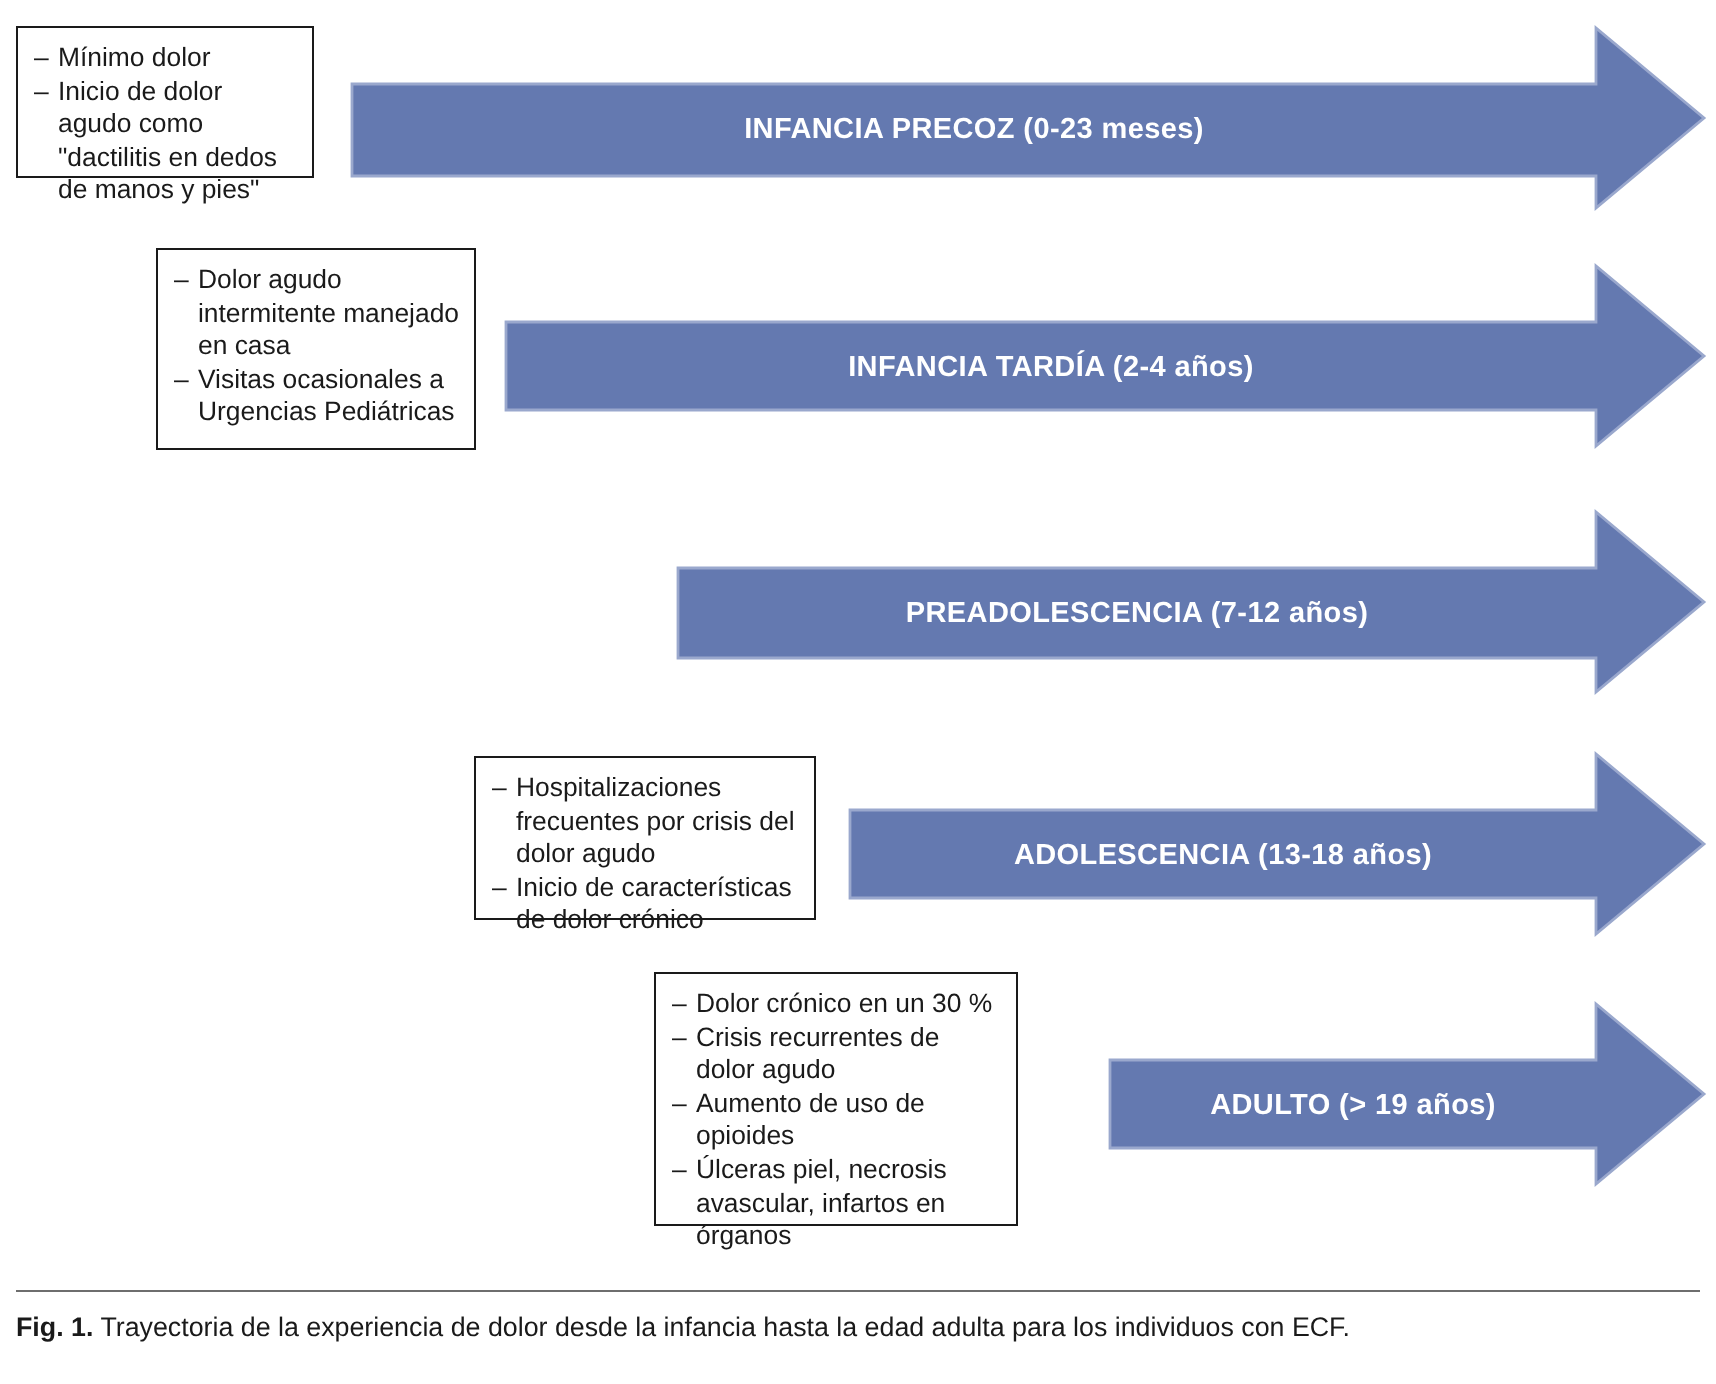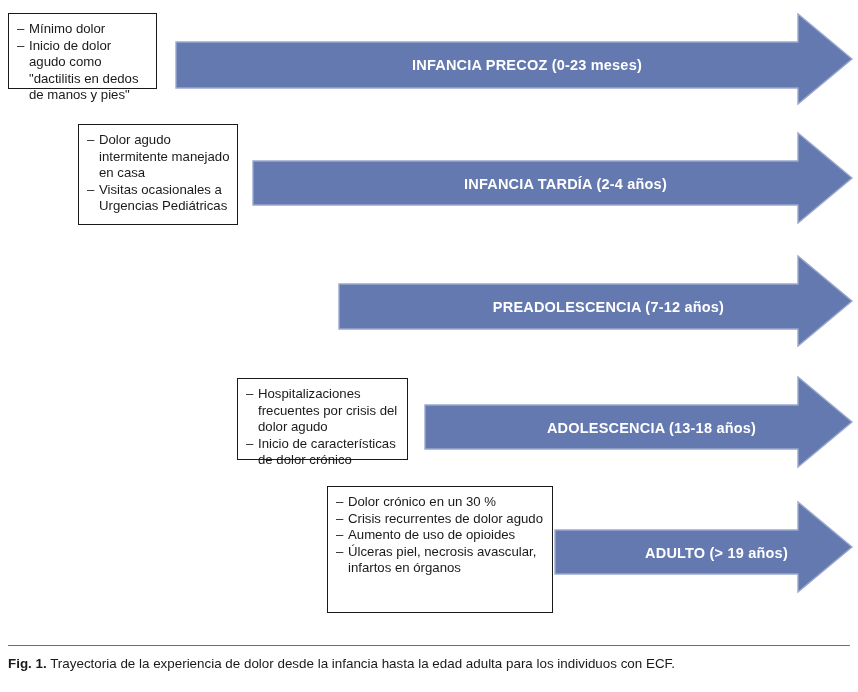--- a/index.html
+++ b/index.html
@@ -33,21 +33,20 @@
 
   .arrow-label {
     position: absolute;
     color: #ffffff;
     font-weight: bold;
     font-size: 14.5px;
     letter-spacing: 0.2px;
     white-space: nowrap;
     text-align: center;
     line-height: 1;
-    padding-left: 40px;
   }
 
   .note-box {
     position: absolute;
     background: #ffffff;
     border: 1.3px solid #1a1a1a;
     box-sizing: border-box;
     padding: 7px 7px 6px 8px;
   }
 
@@ -145,21 +144,21 @@
   </div>
 
 
   <div class="note-box" style="left:237px; top:378px; width:171px; height:82px;">
     <ul class="note-list">
       <li class="note-item">Hospitalizaciones frecuentes por crisis del dolor agudo</li>
       <li class="note-item">Inicio de características de dolor crónico</li>
     </ul>
   </div>
 
-  <div class="note-box" style="left:327px; top:486px; width:226px; height:127px;">
+  <div class="note-box" style="left:327px; top:486px; width:182px; height:127px;">
     <ul class="note-list">
       <li class="note-item">Dolor crónico en un 30 %</li>
       <li class="note-item">Crisis recurrentes de dolor agudo</li>
       <li class="note-item">Aumento de uso de opioides</li>
       <li class="note-item">Úlceras piel, necrosis avascular, infartos en órganos</li>
     </ul>
   </div>
 
 </div>
 

